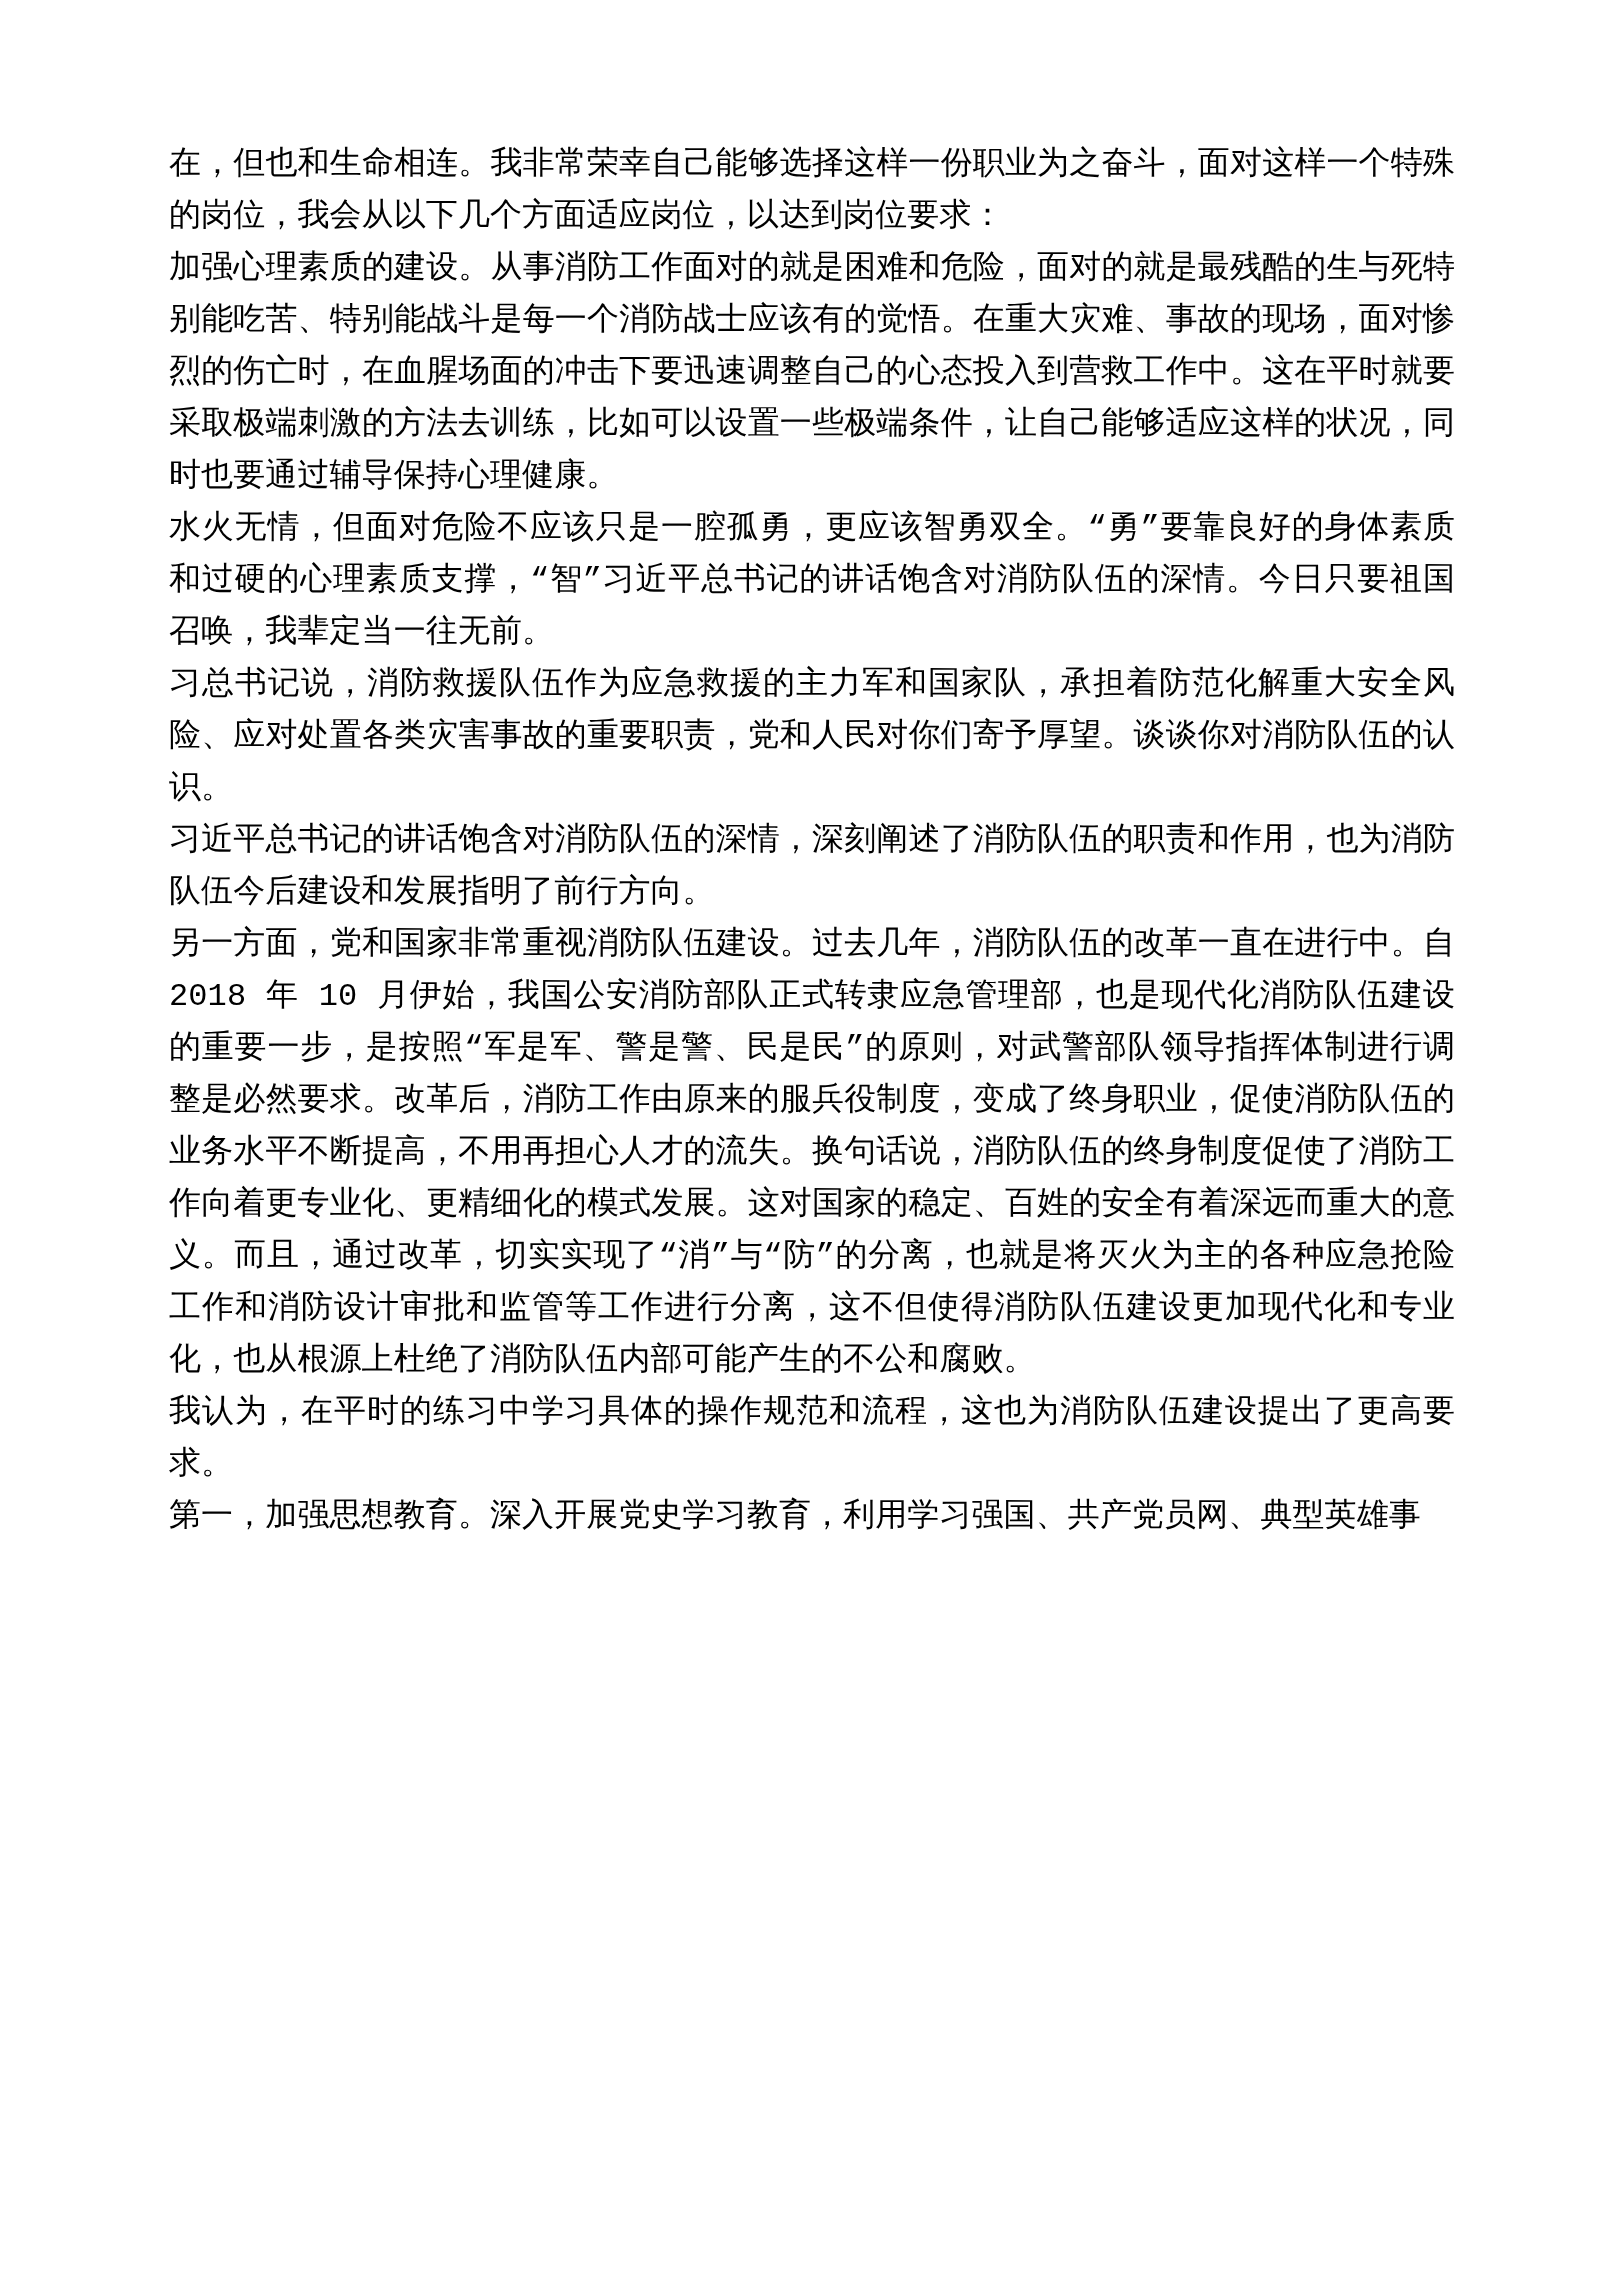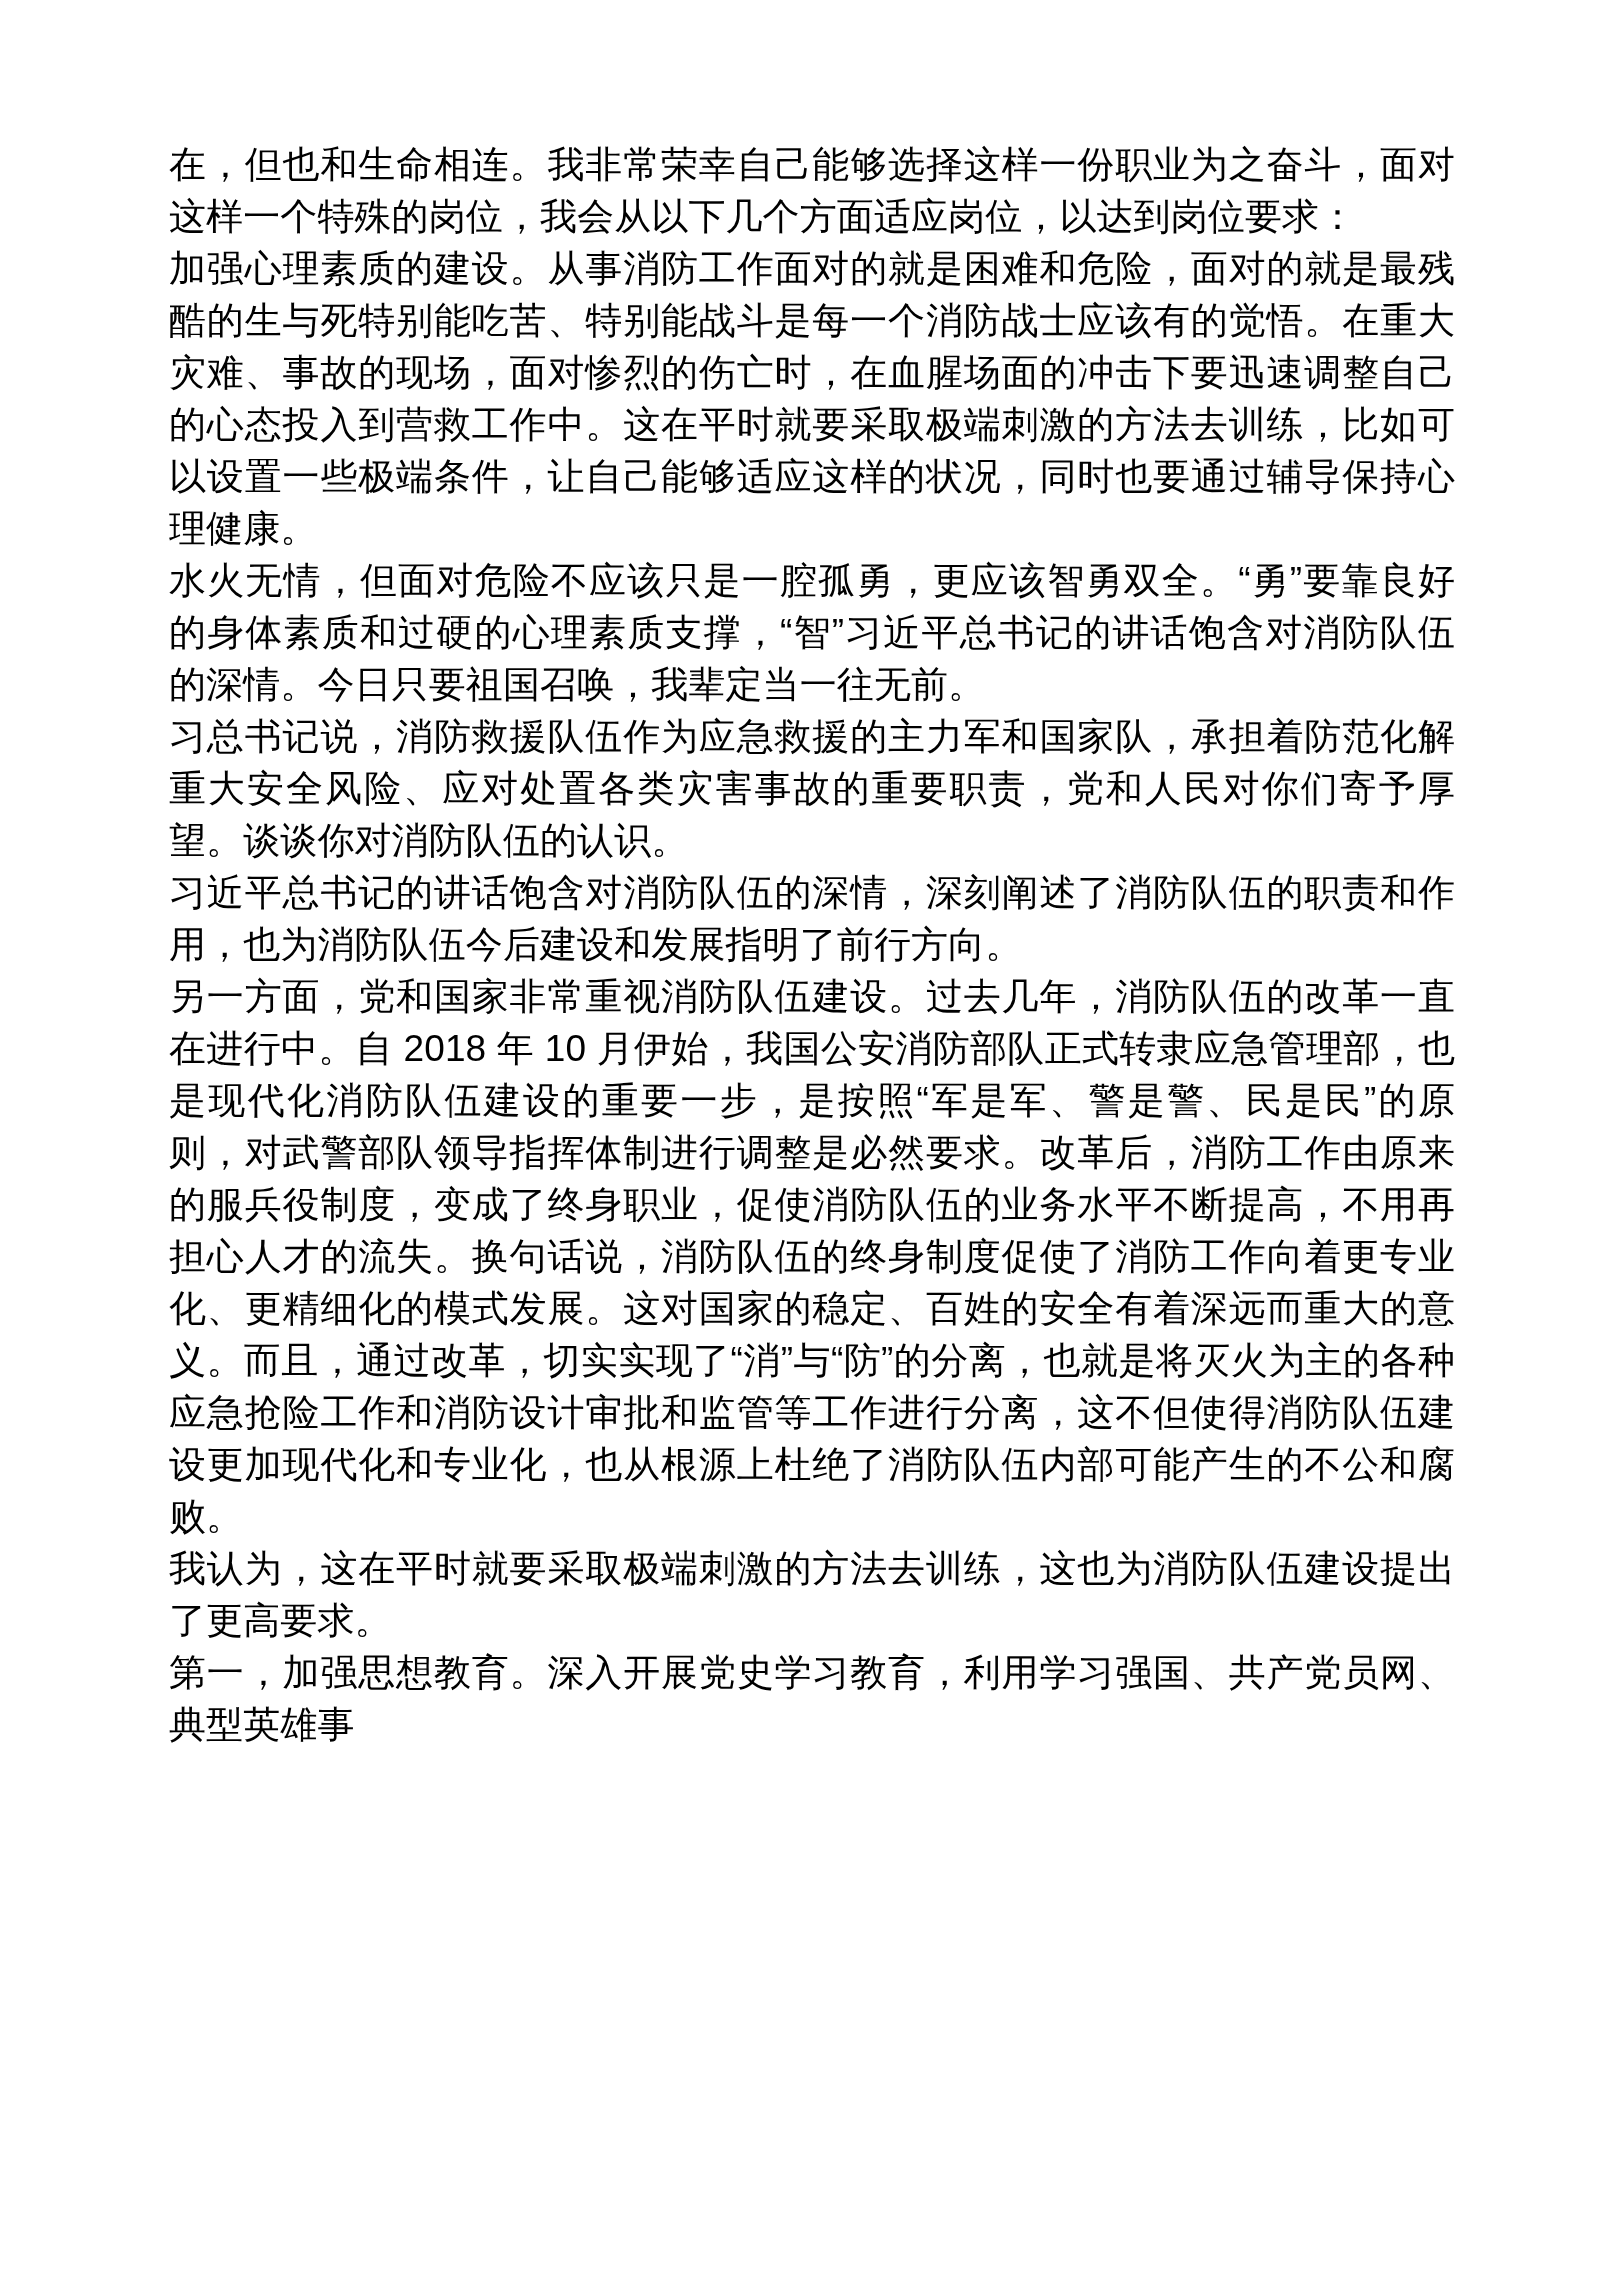--- a/index.html
+++ b/index.html
@@ -23,41 +23,41 @@
   }
   .text-column {
     position: absolute;
     left: 169px;
     top: 139px;
     width: 1286px;
   }
   p.para {
     margin: 0;
     padding: 0;
-    font-size: 37px;
+    font-size: 32px;
     line-height: 52px;
     text-align: justify;
     text-justify: inter-ideograph;
     text-align-last: left;
     letter-spacing: 0.1px;
     word-break: break-all;
-    font-family: Liberation Sans, sans-serif;
+    font-family: Liberation Mono, monospace;
   }
   p.para.lead-space {
     text-indent: 0;
   }
 </style>
 </head>
 <body>
 
 <div class="page">
   <div class="text-column">
     <p class="para">在，但也和生命相连。我非常荣幸自己能够选择这样一份职业为之奋斗，面对这样一个特殊的岗位，我会从以下几个方面适应岗位，以达到岗位要求：</p>
     <p class="para">加强心理素质的建设。从事消防工作面对的就是困难和危险，面对的就是最残酷的生与死特别能吃苦、特别能战斗是每一个消防战士应该有的觉悟。在重大灾难、事故的现场，面对惨烈的伤亡时，在血腥场面的冲击下要迅速调整自己的心态投入到营救工作中。这在平时就要采取极端刺激的方法去训练，比如可以设置一些极端条件，让自己能够适应这样的状况，同时也要通过辅导保持心理健康。</p>
     <p class="para">水火无情，但面对危险不应该只是一腔孤勇，更应该智勇双全。“勇”要靠良好的身体素质和过硬的心理素质支撑，“智”习近平总书记的讲话饱含对消防队伍的深情。今日只要祖国召唤，我辈定当一往无前。</p>
     <p class="para">习总书记说，消防救援队伍作为应急救援的主力军和国家队，承担着防范化解重大安全风险、应对处置各类灾害事故的重要职责，党和人民对你们寄予厚望。谈谈你对消防队伍的认识。</p>
     <p class="para lead-space"> 习近平总书记的讲话饱含对消防队伍的深情，深刻阐述了消防队伍的职责和作用，也为消防队伍今后建设和发展指明了前行方向。</p>
     <p class="para">另一方面，党和国家非常重视消防队伍建设。过去几年，消防队伍的改革一直在进行中。自 2018 年 10 月伊始，我国公安消防部队正式转隶应急管理部，也是现代化消防队伍建设的重要一步，是按照“军是军、警是警、民是民”的原则，对武警部队领导指挥体制进行调整是必然要求。改革后，消防工作由原来的服兵役制度，变成了终身职业，促使消防队伍的业务水平不断提高，不用再担心人才的流失。换句话说，消防队伍的终身制度促使了消防工作向着更专业化、更精细化的模式发展。这对国家的稳定、百姓的安全有着深远而重大的意义。而且，通过改革，切实实现了“消”与“防”的分离，也就是将灭火为主的各种应急抢险工作和消防设计审批和监管等工作进行分离，这不但使得消防队伍建设更加现代化和专业化，也从根源上杜绝了消防队伍内部可能产生的不公和腐败。</p>
-    <p class="para">我认为，这在平时就要采取极端刺激的方法去训练，这也为消防队伍建设提出了更高要求。</p>
+    <p class="para">我认为，在平时的练习中学习具体的操作规范和流程，这也为消防队伍建设提出了更高要求。</p>
     <p class="para">第一，加强思想教育。深入开展党史学习教育，利用学习强国、共产党员网、典型英雄事</p>
   </div>
 </div>
 
 
 </body></html>

